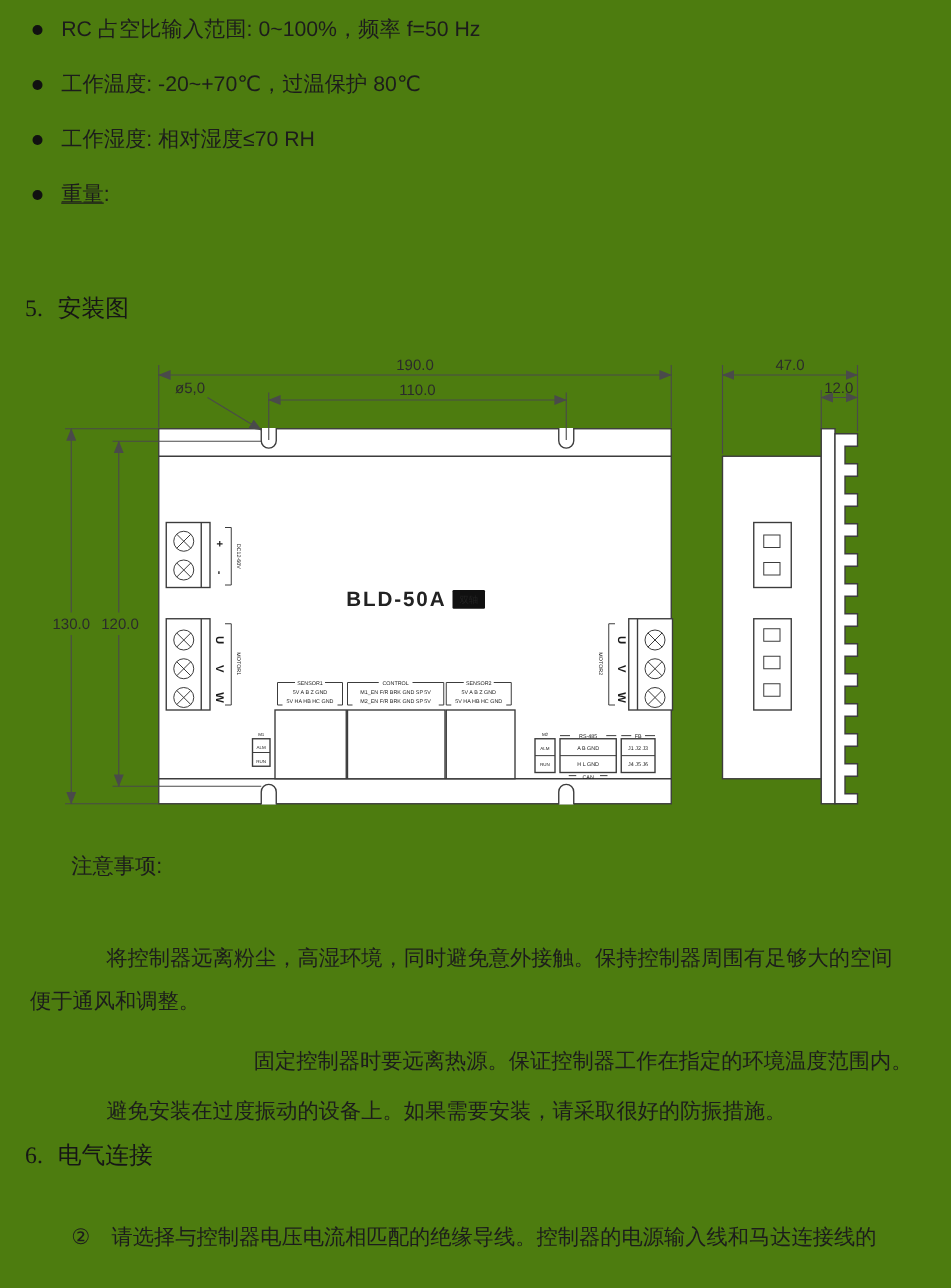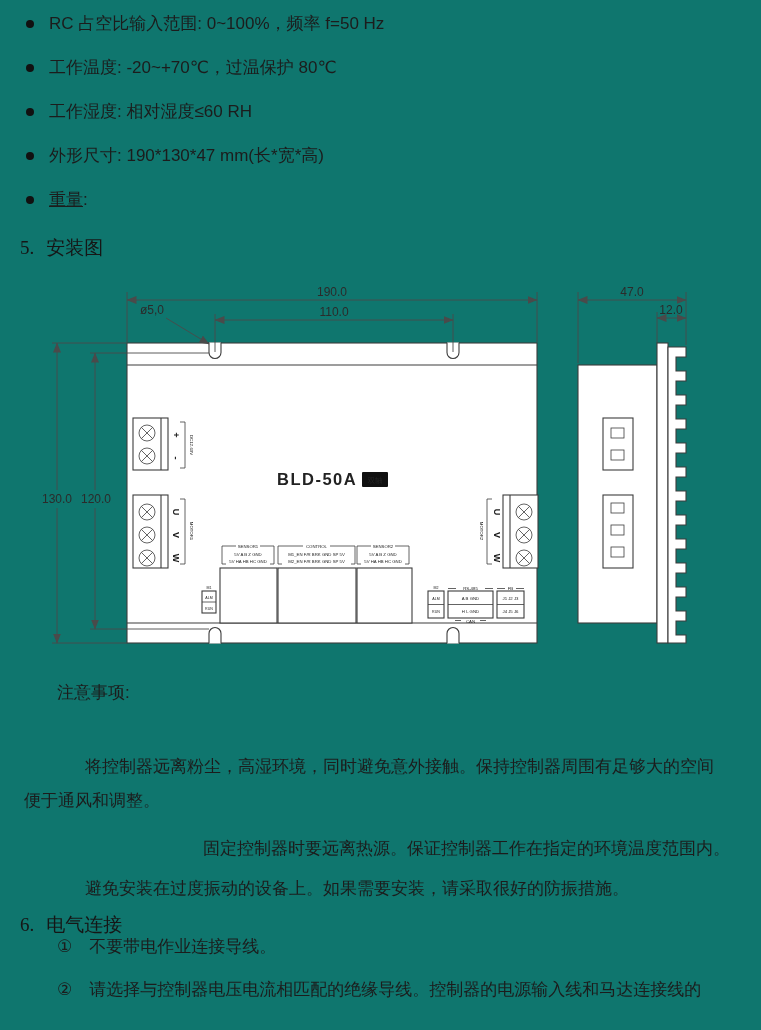--- a/index.html
+++ b/index.html
@@ -1,19 +1,19 @@
 <!DOCTYPE html>
 <html><head>
 <meta charset="utf-8">
 <style>
   html,body{margin:0;padding:0;background:#fff;}
   .page{
     position:relative;
     width:761px;height:1030px;
-    background:#0f766e;
+    background:#4d7c0f;
     font-family:"Liberation Sans","DejaVu Sans",sans-serif;
     color:#1c1c1c;
     overflow:hidden;
   }
   
   .specs{position:absolute;left:26px;top:13px;}
   .spec-item{display:flex;align-items:flex-start;margin-bottom:22px;font-size:17px;line-height:22px;}
   .dot{flex:0 0 auto;width:8px;height:8px;border-radius:50%;background:#111;margin:7px 15px 0 0;}
   .u-line{text-decoration:underline;}
   
@@ -55,25 +55,21 @@
     <div class="spec-item">
       <span class="dot"></span>
       <span>RC 占空比输入范围: 0~100%，频率 f=50 Hz</span>
     </div>
     <div class="spec-item">
       <span class="dot"></span>
       <span>工作温度: -20~+70℃，过温保护 80℃</span>
     </div>
     <div class="spec-item">
       <span class="dot"></span>
-      <span>工作湿度: 相对湿度≤60 RH</span>
-    </div>
-    <div class="spec-item">
-      <span class="dot"></span>
-      <span>外形尺寸: 190*130*47 mm(长*宽*高)</span>
+      <span>工作湿度: 相对湿度≤70 RH</span>
     </div>
     <div class="spec-item">
       <span class="dot"></span>
       <span><span class="u-line">重量</span><span>:</span></span>
     </div>
   </div>
 
   <div class="sec-heading h5">
     <span>5.</span><span class="sec-title">安装图</span>
   </div>
@@ -298,20 +294,17 @@
   <div class="para p1">
     <div class="indent">将控制器远离粉尘，高湿环境，同时避免意外接触。保持控制器周围有足够大的空间</div>
     <div>便于通风和调整。</div>
   </div>
   <div class="para p2 indent">固定控制器时要远离热源。保证控制器工作在指定的环境温度范围内。</div>
   <div class="para p3 indent">避免安装在过度振动的设备上。如果需要安装，请采取很好的防振措施。</div>
 
   <div class="sec-heading h6">
     <span>6.</span><span class="sec-title">电气连接</span>
   </div>
-  <div class="elec-item e1">
-    <span class="circ">①</span><span>不要带电作业连接导线。</span>
-  </div>
   <div class="elec-item e2">
     <span class="circ">②</span><span>请选择与控制器电压电流相匹配的绝缘导线。控制器的电源输入线和马达连接线的</span>
   </div>
 
 </div>
 
 </body></html>

